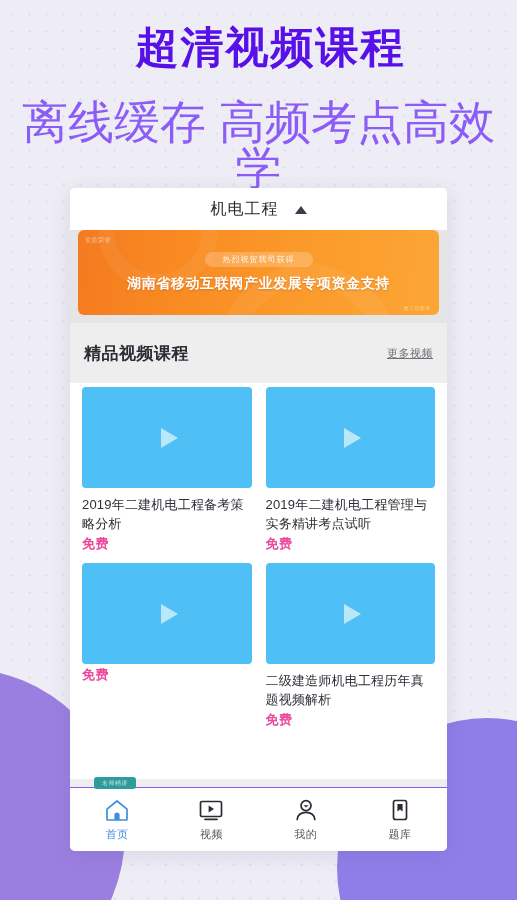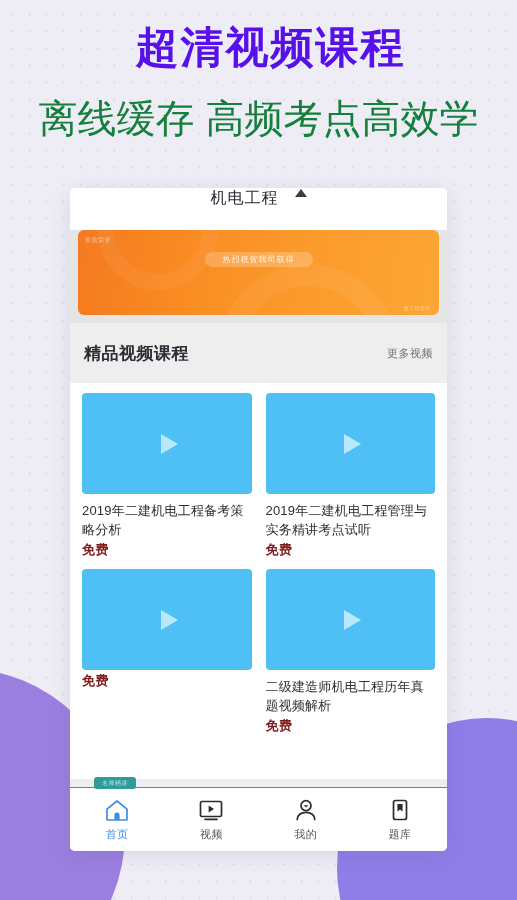--- a/index.html
+++ b/index.html
@@ -44,23 +44,23 @@
   .title-main{
     font-size:43px;
     font-weight:700;
     color:#5711e8;
     letter-spacing:2px;
     line-height:1;
     padding-top:26px;
     margin-left:24px;
   }
   .title-sub{
-    font-size:39px;
+    font-size:46px;
     font-weight:400;
-    color:#15803d;
+    color:#8b5cf6;
     letter-spacing:0px;
     line-height:1;
     padding-top:30px;
   }
 
   
   .phone{
     position:absolute;
     left:70px; top:188px;
     width:377px; height:663px;
@@ -71,20 +71,21 @@
     z-index:4;
     display:flex;
     flex-direction:column;
   }
 
   
   .app-header{
     height:42px;
     background:#ffffff;
     display:flex;
+    align-items:center;
     justify-content:center;
     gap:16px;
     flex:none;
   }
   .app-header .ttl{
     font-size:16px;
     color:#2b2b33;
     font-weight:500;
     letter-spacing:1px;
   }
@@ -170,27 +171,28 @@
   .section-bar .sec-title{
     font-size:17px;
     color:#2c2c34;
     font-weight:700;
     letter-spacing:.5px;
   }
   .section-bar .sec-more{
     font-size:11px;
     color:#6f6f78;
     letter-spacing:.5px;
+    text-decoration:underline;
   }
 
   
   .grid-area{
     flex:1;
     background:#ffffff;
-    padding:10px 12px 0;
+    padding:4px 12px 0;
     overflow:hidden;
   }
   .grid{
     display:grid;
     grid-template-columns:1fr 1fr;
     column-gap:14px;
     row-gap:10px;
   }
   .card{ }
   .thumb{
@@ -215,21 +217,21 @@
     line-height:19px;
     color:#2e2e36;
     letter-spacing:.2px;
     height:38px;
     overflow:hidden;
   }
   .card-price{
     margin-top:2px;
     font-size:13px;
     font-weight:700;
-    color:#7f1d1d;
+    color:#ec4899;
     letter-spacing:.5px;
   }
 
   
   .pre-tab{
     height:8px;
     background:#eeeeee;
     flex:none;
   }
 
@@ -289,20 +291,21 @@
     <span class="ttl">机电工程</span>
     <span class="caret-up"></span>
   </div>
 
   <div class="banner-wrap">
     <div class="banner">
       <div class="rings"></div>
       <div class="rings2"></div>
       <div class="banner-corner">资质荣誉</div>
       <div class="banner-pill">热烈祝贺我司获得</div>
+      <div class="banner-main">湖南省移动互联网产业发展专项资金支持</div>
       <div class="banner-brand">建工优题库</div>
     </div>
   </div>
 
   <div class="section-bar">
     <span class="sec-title">精品视频课程</span>
     <span class="sec-more">更多视频</span>
   </div>
 
   <div class="grid-area">

